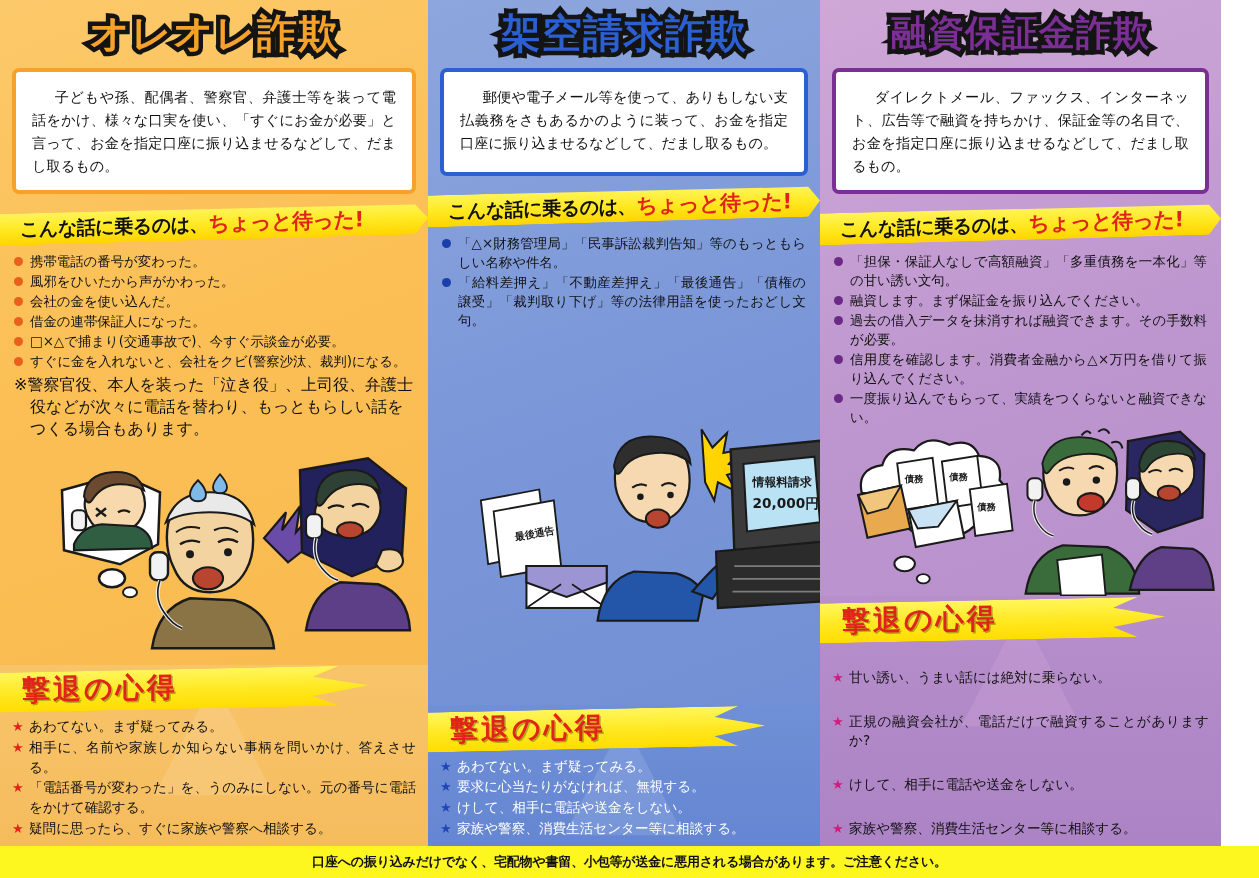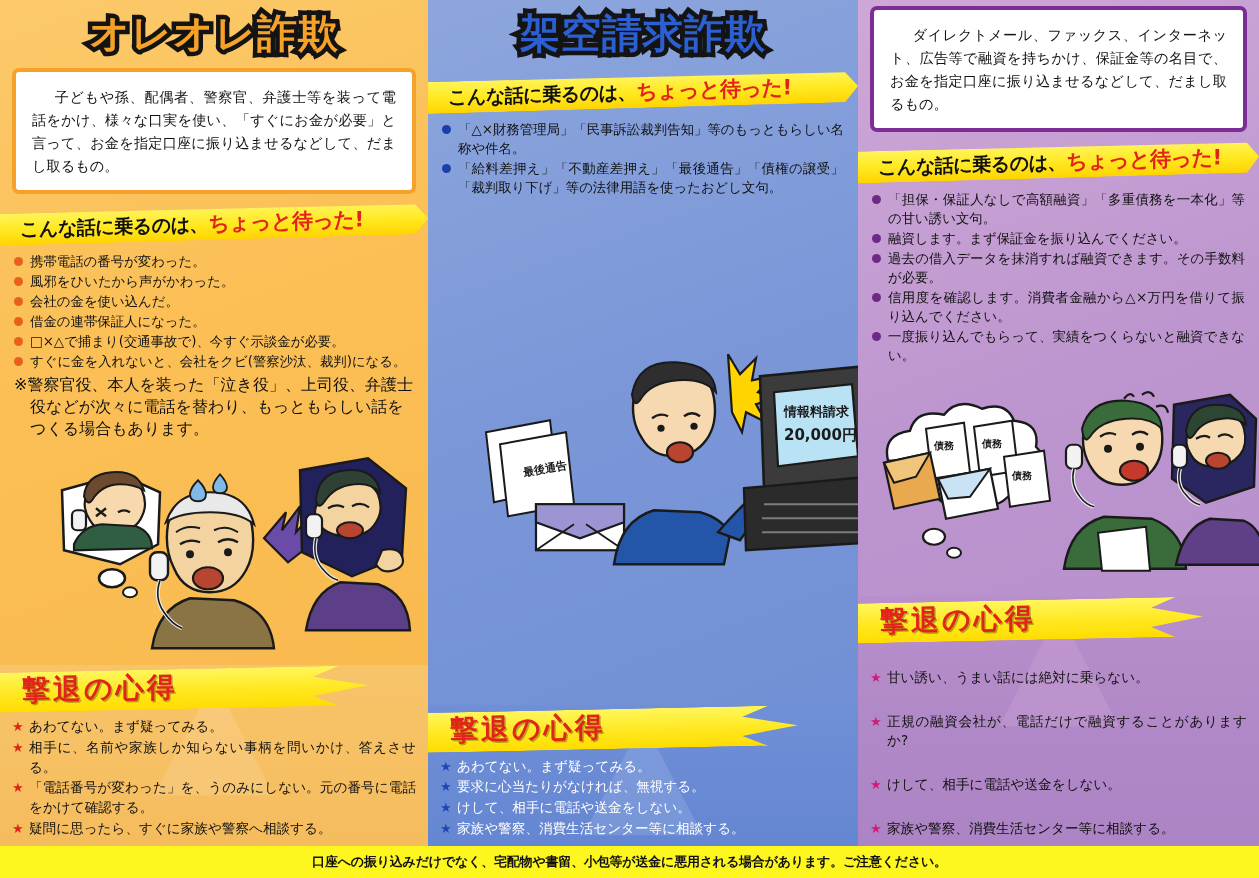--- a/index.html
+++ b/index.html
@@ -21,21 +21,21 @@
     width: 1259px;
     height: 846px;
   }
   .panel {
     position: relative;
     overflow: hidden;
     display: flex;
     flex-direction: column;
   }
   .panel-1 { width: 428px; background: linear-gradient(160deg,#fcc96a 0%,#fbbf55 40%,#f8b94e 100%); }
-  .panel-2 { width: 430px; background: linear-gradient(160deg,#8da6dd 0%,#7b97d8 45%,#6f8dd4 100%); }
+  .panel-2 { width: 392px; background: linear-gradient(160deg,#8da6dd 0%,#7b97d8 45%,#6f8dd4 100%); }
   .panel-3 { width: 401px; background: linear-gradient(160deg,#cfa8d8 0%,#bd96cf 45%,#b48ccb 100%); }
 
   
   .title-wrap {
     position: relative;
     height: 58px;
     display: flex;
     align-items: center;
     justify-content: center;
     margin-top: 4px;
@@ -315,20 +315,23 @@
           <li>「電話番号が変わった」を、うのみにしない。元の番号に電話をかけて確認する。</li>
           <li>疑問に思ったら、すぐに家族や警察へ相談する。</li>
         </ul>
       </div>
     </div>
 
     <div class="panel panel-2">
       <div class="title-wrap">
         <div class="title title-2">架空請求詐欺</div>
       </div>
+      <div class="desc-box">
+        <div class="desc-text">郵便や電子メール等を使って、ありもしない支払義務をさもあるかのように装って、お金を指定口座に振り込ませるなどして、だまし取るもの。</div>
+      </div>
       <div class="ribbon">
         <div class="ribbon-bg"></div>
         <div class="ribbon-text">
           <span class="blk">こんな話に乗るのは、</span><span class="red">ちょっと待った!</span>
         </div>
       </div>
       <ul class="bullets">
         <li>「△×財務管理局」「民事訴訟裁判告知」等のもっともらしい名称や件名。</li>
         <li>「給料差押え」「不動産差押え」「最後通告」「債権の譲受」「裁判取り下げ」等の法律用語を使ったおどし文句。</li>
       </ul>
@@ -378,20 +381,23 @@
         <ul class="stars">
           <li>あわてない。まず疑ってみる。</li>
           <li>要求に心当たりがなければ、無視する。</li>
           <li>けして、相手に電話や送金をしない。</li>
           <li>家族や警察、消費生活センター等に相談する。</li>
         </ul>
       </div>
     </div>
 
     <div class="panel panel-3">
+      <div class="title-wrap">
+        <div class="title title-3">融資保証金詐欺</div>
+      </div>
       <div class="desc-box">
         <div class="desc-text">ダイレクトメール、ファックス、インターネット、広告等で融資を持ちかけ、保証金等の名目で、お金を指定口座に振り込ませるなどして、だまし取るもの。</div>
       </div>
       <div class="ribbon">
         <div class="ribbon-bg"></div>
         <div class="ribbon-text">
           <span class="blk">こんな話に乗るのは、</span><span class="red">ちょっと待った!</span>
         </div>
       </div>
       <ul class="bullets">

